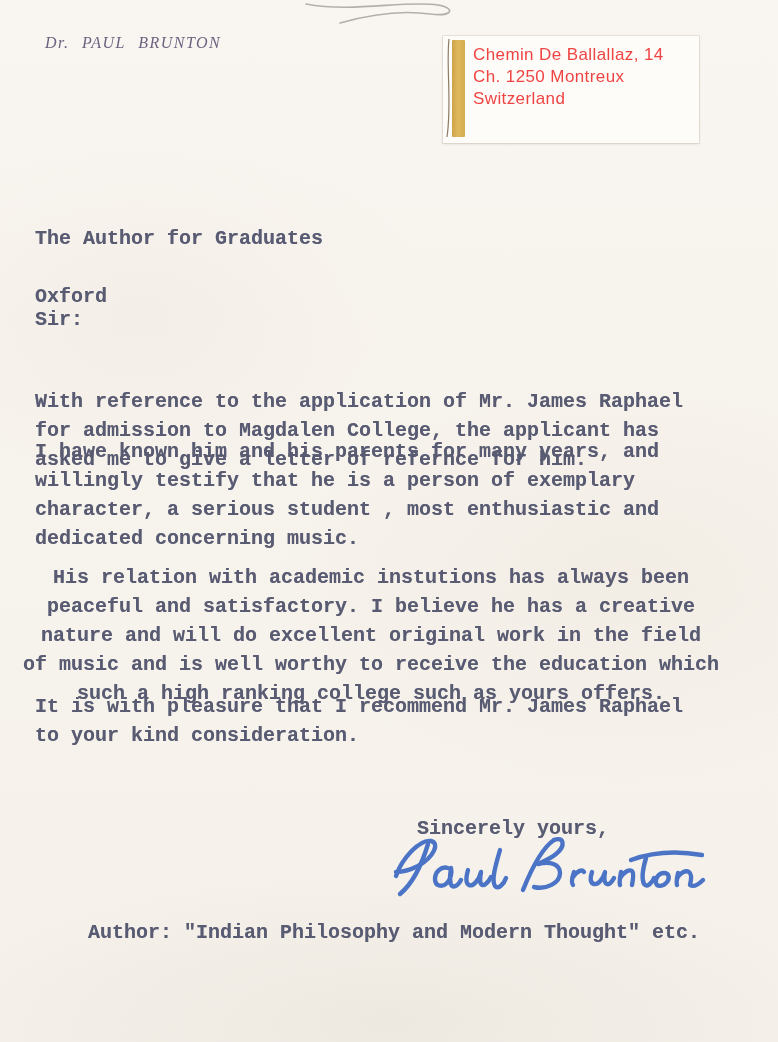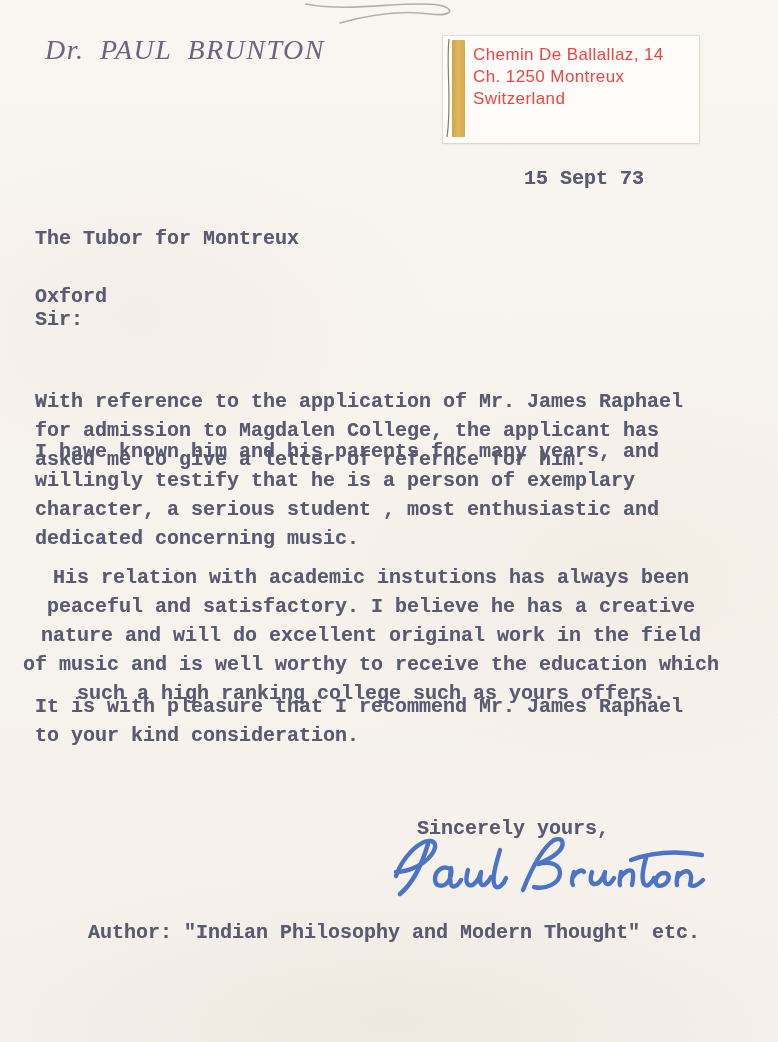--- a/index.html
+++ b/index.html
@@ -24,21 +24,21 @@
     line-height:29px;
     color:#585b72;
     white-space:pre-line;
     letter-spacing:0px;
     text-shadow:0 0 0.5px rgba(88,91,114,0.55);
   }
   .letterhead{
     position:absolute;left:45px;top:34px;
     font-family:"Liberation Serif",serif;
     font-style:italic;
-    font-size:28px;
+    font-size:16px;
     letter-spacing:1.5px;
     word-spacing:7px;
     color:#6e6280;
   }
   .address-label{
     position:absolute;left:443px;top:36px;width:256px;height:107px;
     background:#fdfcf8;
     box-shadow:0 1px 3px rgba(110,95,70,0.18), 0 0 0 1px rgba(190,180,160,0.25);
   }
   .tape-strip{
@@ -73,24 +73,23 @@
       <path d="M6,3 C3,30 9,68 4,101" fill="none" stroke="#8d7c64" stroke-width="1.2"></path>
     </svg>
     <div class="tape-strip"></div>
     <div class="address-text">
       <div>Chemin De Ballallaz, 14</div>
       <div>Ch. 1250 Montreux</div>
       <div>Switzerland</div>
     </div>
   </div>
 
-  <div class="tw" style="left:524px;top:164px;">15 Sept 73</div>
 
   <div class="tw" style="left:35px;top:195px;">
-    <div>The Tubor for Montreux</div>
+    <div>The Author for Graduates</div>
     <div>Oxford</div>
   </div>
 
   <div class="tw" style="left:35px;top:305px;">Sir:</div>
 
   <div class="tw" style="left:35px;top:341px;margin-top:46px;">With reference to the application of Mr. James Raphael
 for admission to Magdalen College, the applicant has
 asked me to give a letter of refernce for him.</div>
 
   <div class="tw" style="left:35px;top:437px;">I hawe known him and his parents for many years, and

